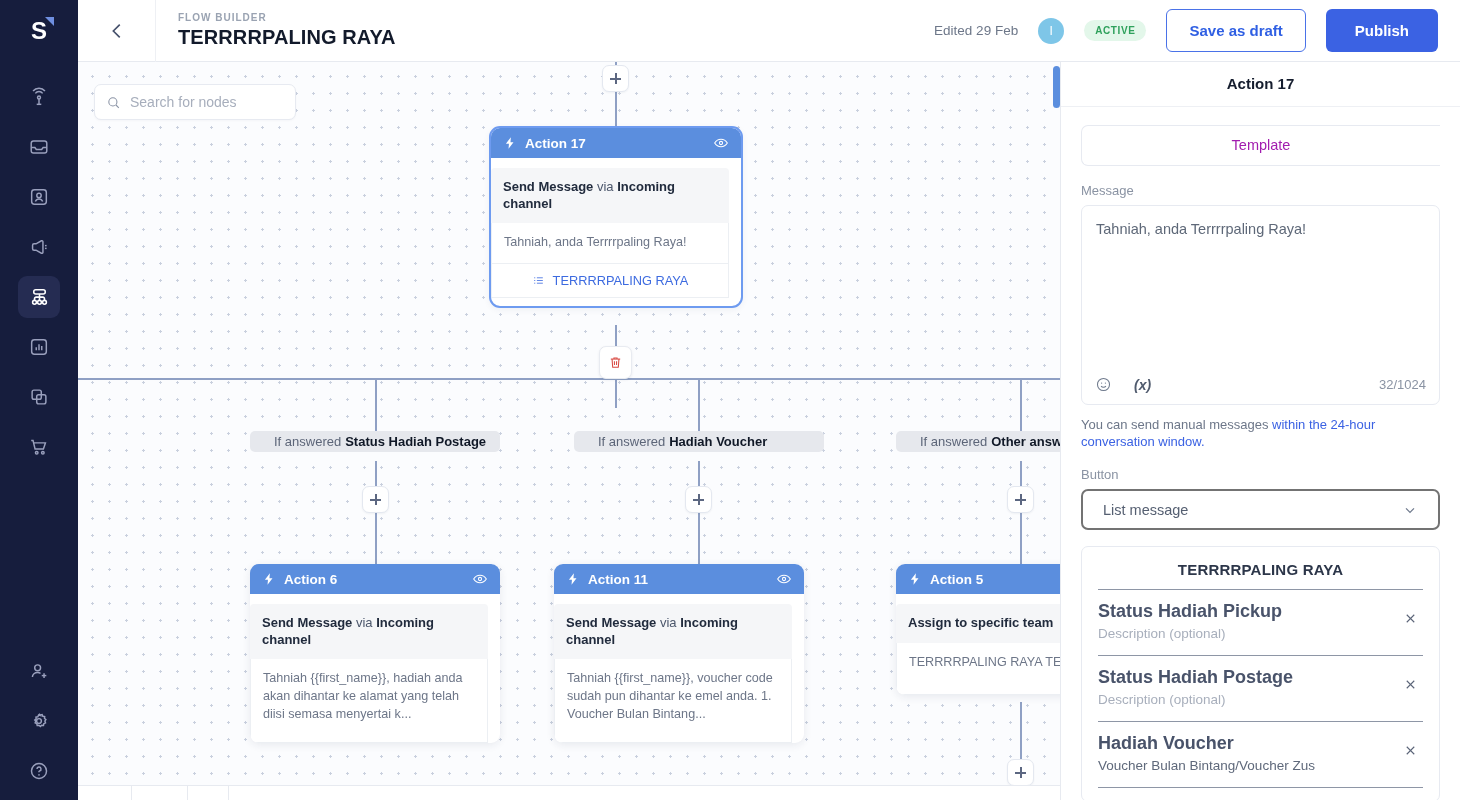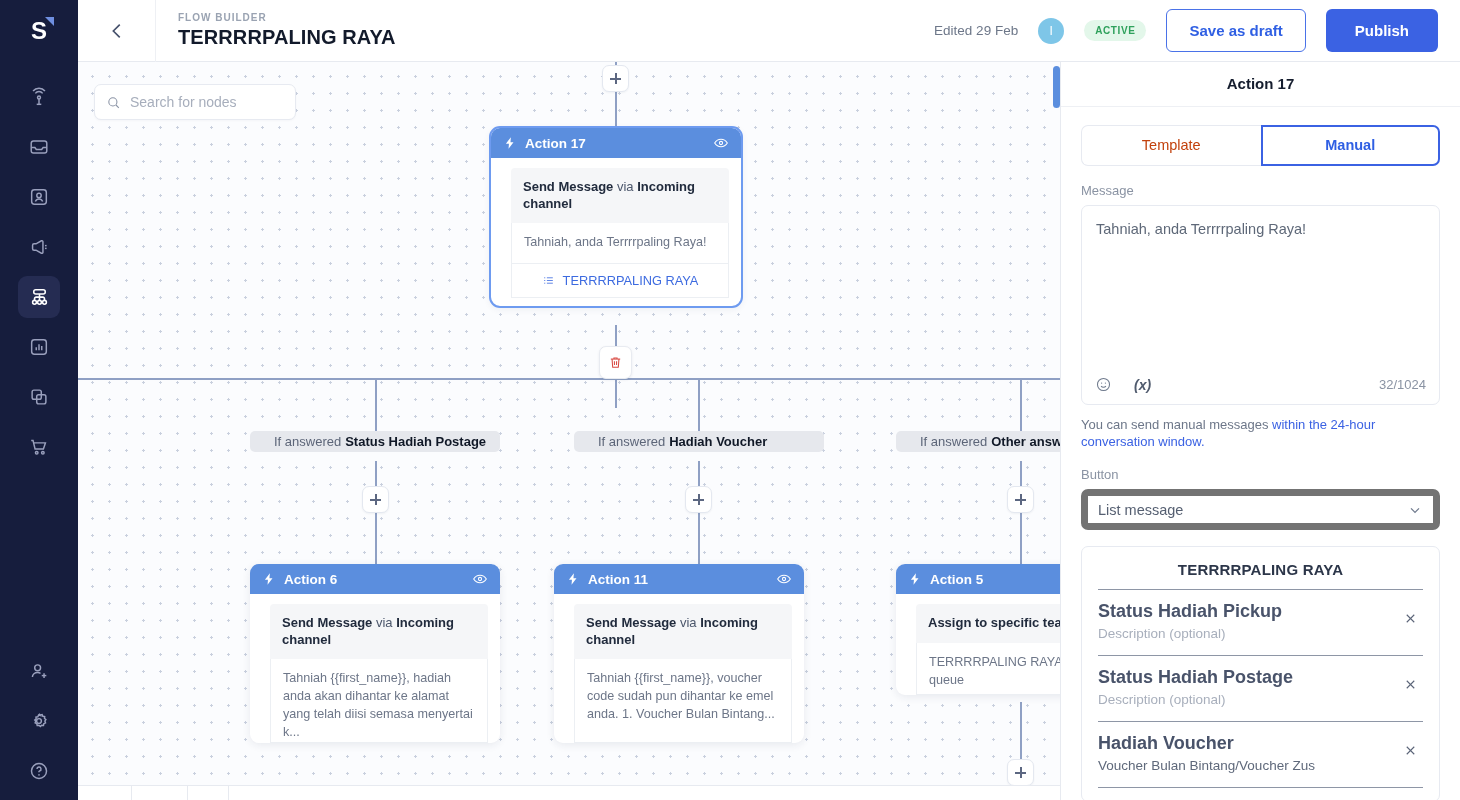--- a/index.html
+++ b/index.html
@@ -122,21 +122,21 @@
     box-shadow:0 2px 8px rgba(30,45,80,.09);
     overflow:hidden;
   }
   .node.selected { outline:2px solid #6e9bf0; outline-offset:0; padding-bottom:8px; }
   .node-head {
     background:#5b8ede; height:30px; display:flex; align-items:center; padding:0 12px; gap:8px;
     color:#fff; font-size:13.5px; font-weight:700;
   }
   .node-head .eye { margin-left:auto; display:flex; }
   .node-head svg { stroke:#fff; fill:none; stroke-width:1.6; }
-  .node-inner { padding:10px 12px 0 20px; }
+  .node-inner { padding:10px 12px 0 0; }
   .node-sub {
     background:#f5f6f8; padding:11px 12px; font-size:13px; line-height:1.28; color:#212b3d;
     border-radius:4px 4px 0 0;
   }
   .node-sub b { font-weight:700; }
   .node-sub .via { font-weight:400; color:#4c576c; }
   .node-body {
     border:1px solid #eceff3; border-top:0; padding:11px 12px; font-size:12.6px; color:#6d7688; line-height:1.42;
   }
   .node-link {
@@ -178,40 +178,40 @@
     font-size:15px; font-weight:700; color:#151d2e; border-bottom:1px solid #eef0f4;
   }
   .panel-scroll { padding:18px 20px 20px 20px; overflow:hidden; }
   .segmented {
     display:flex; height:41px; border-radius:7px; overflow:visible; margin-bottom:17px;
   }
   .seg {
     flex:1 1 50%; display:flex; align-items:center; justify-content:center;
     font-size:14.5px; cursor:pointer; border:1px solid #e7eaf1;
   }
-  .seg.left { border-radius:7px 0 0 7px; color:#c2410c; background:#fff; border-right:0; }
+  .seg.left { border-radius:7px 0 0 7px; color:#a21caf; background:#fff; border-right:0; }
   .seg.right { border-radius:0 7px 7px 0; color:#2f5fe3; font-weight:700; border:2px solid #3b62e3; }
   .field-label { font-size:13px; color:#8a93a3; margin-bottom:7px; }
   .msg-box {
     border:1px solid #e7eaf1; border-radius:7px; height:200px; display:flex; flex-direction:column;
     margin-bottom:11px;
   }
   .msg-text { flex:1 1 auto; padding:13px 14px; font-size:14.5px; color:#5e6878; line-height:1.4; }
   .msg-foot {
     height:38px; display:flex; align-items:center; padding:0 13px; gap:22px; border-top:0;
   }
   .msg-foot .ico { display:flex; align-items:center; cursor:pointer; }
   .msg-foot .ico svg { stroke:#6f7a8d; fill:none; stroke-width:1.5; }
   .msg-foot .varx { font-size:14px; color:#505b6e; font-weight:600; font-style:italic; cursor:pointer; }
   .msg-count { margin-left:auto; font-size:13px; color:#8a93a3; }
   .helper { font-size:13px; color:#6d7789; line-height:1.38; margin-bottom:16px; }
   .helper a { color:#3b62e3; text-decoration:none; cursor:pointer; }
   .select-box {
-    height:41px; border:7px solid #737373; border-radius:7px; display:flex; align-items:center;
-    padding:0 10px; font-size:14.5px; color:#555f71; cursor:pointer; margin-bottom:16px;
+    height:41px; border:2px solid #737373; border-radius:7px; display:flex; align-items:center;
+    padding:0 20px; font-size:14.5px; color:#555f71; cursor:pointer; margin-bottom:16px;
   }
   .select-box svg { margin-left:auto; stroke:#6f7a8d; fill:none; stroke-width:1.8; }
   .list-card {
     border:1px solid #e7eaf1; border-radius:7px; padding:14px 16px 8px 16px;
   }
   .list-card-title {
     text-align:center; font-size:15px; font-weight:700; color:#2c3649; letter-spacing:.2px;
     padding-bottom:11px;
   }
   .list-row {
@@ -538,21 +538,20 @@
           <div class="bb-seg"></div>
         </div>
       </div>
 
       <div class="panel">
         <div class="panel-title">Action 17</div>
         <div class="panel-scroll">
 
           <div class="segmented">
             <div class="seg left">Template</div>
-            <div class="seg right">Manual</div>
           </div>
 
           <div class="field-label">Message</div>
           <div class="msg-box">
             <div class="msg-text">Tahniah, anda Terrrrpaling Raya!</div>
             <div class="msg-foot">
               <span class="ico">
                 <svg width="17" height="17" viewBox="0 0 24 24">
                     <circle cx="12" cy="12" r="8.5"></circle>
                     <circle cx="9.3" cy="10" r=".9" fill="#6f7a8d" stroke="none"></circle>

